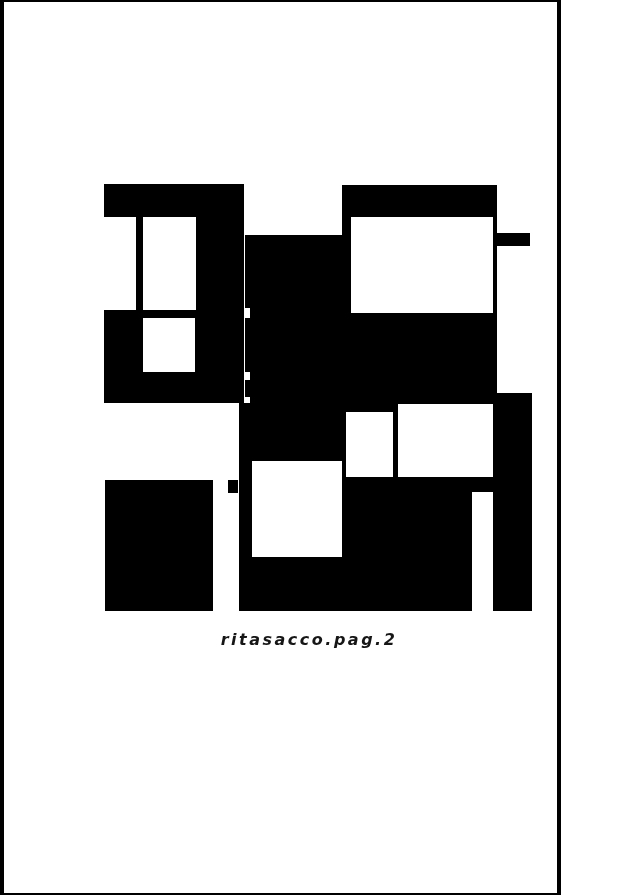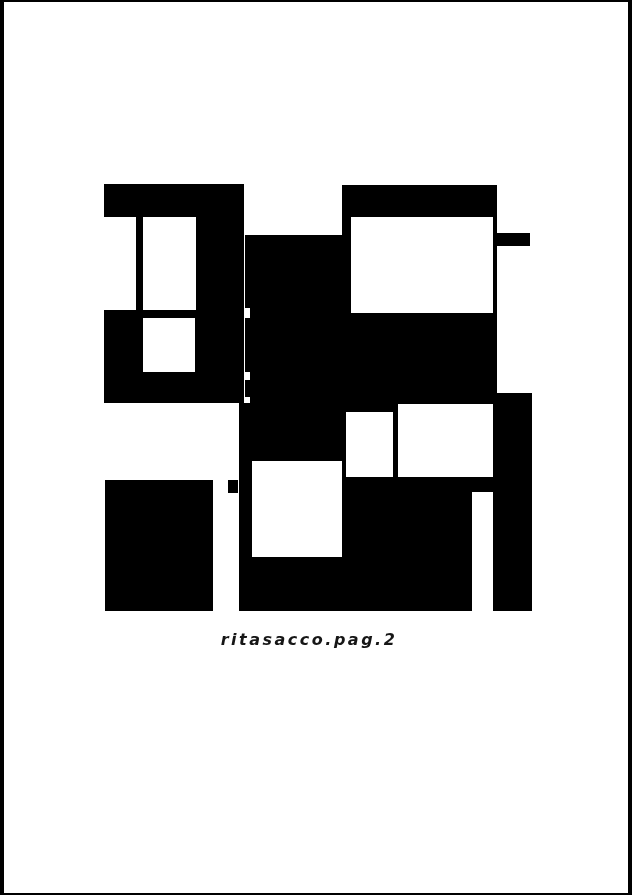--- a/index.html
+++ b/index.html
@@ -39,21 +39,21 @@
     font-weight: bold;
     font-size: 16px;
     letter-spacing: 2.5px;
     white-space: nowrap;
     line-height: 22px;
   }
 </style>
 </head>
 <body>
 
-<div class="page" style="width: 632px; height: 895px; background: rgb(255, 255, 255);">
+<div class="page" style="width: 561px; height: 895px; background: rgb(255, 255, 255);">
   <div class="frame" style="border-color: rgb(0, 0, 0); border-width: 2px 4px;"></div>
   <div class="art">
     <div id="shapes-host">
         <div class="shape" style="left: 104px; top: 184px; width: 140px; height: 33px; background: rgb(0, 0, 0);"></div>
         <div class="shape" style="left: 136px; top: 217px; width: 7px; height: 93px; background: rgb(0, 0, 0);"></div>
         <div class="shape" style="left: 196px; top: 217px; width: 48px; height: 93px; background: rgb(0, 0, 0);"></div>
         <div class="shape" style="left: 104px; top: 310px; width: 140px; height: 93px; background: rgb(0, 0, 0);"></div>
         <div class="shape" style="left: 245px; top: 235px; width: 7px; height: 73px; background: rgb(0, 0, 0);"></div>
         <div class="shape" style="left: 245px; top: 318px; width: 7px; height: 54px; background: rgb(0, 0, 0);"></div>
         <div class="shape" style="left: 245px; top: 380px; width: 7px; height: 17px; background: rgb(0, 0, 0);"></div>

